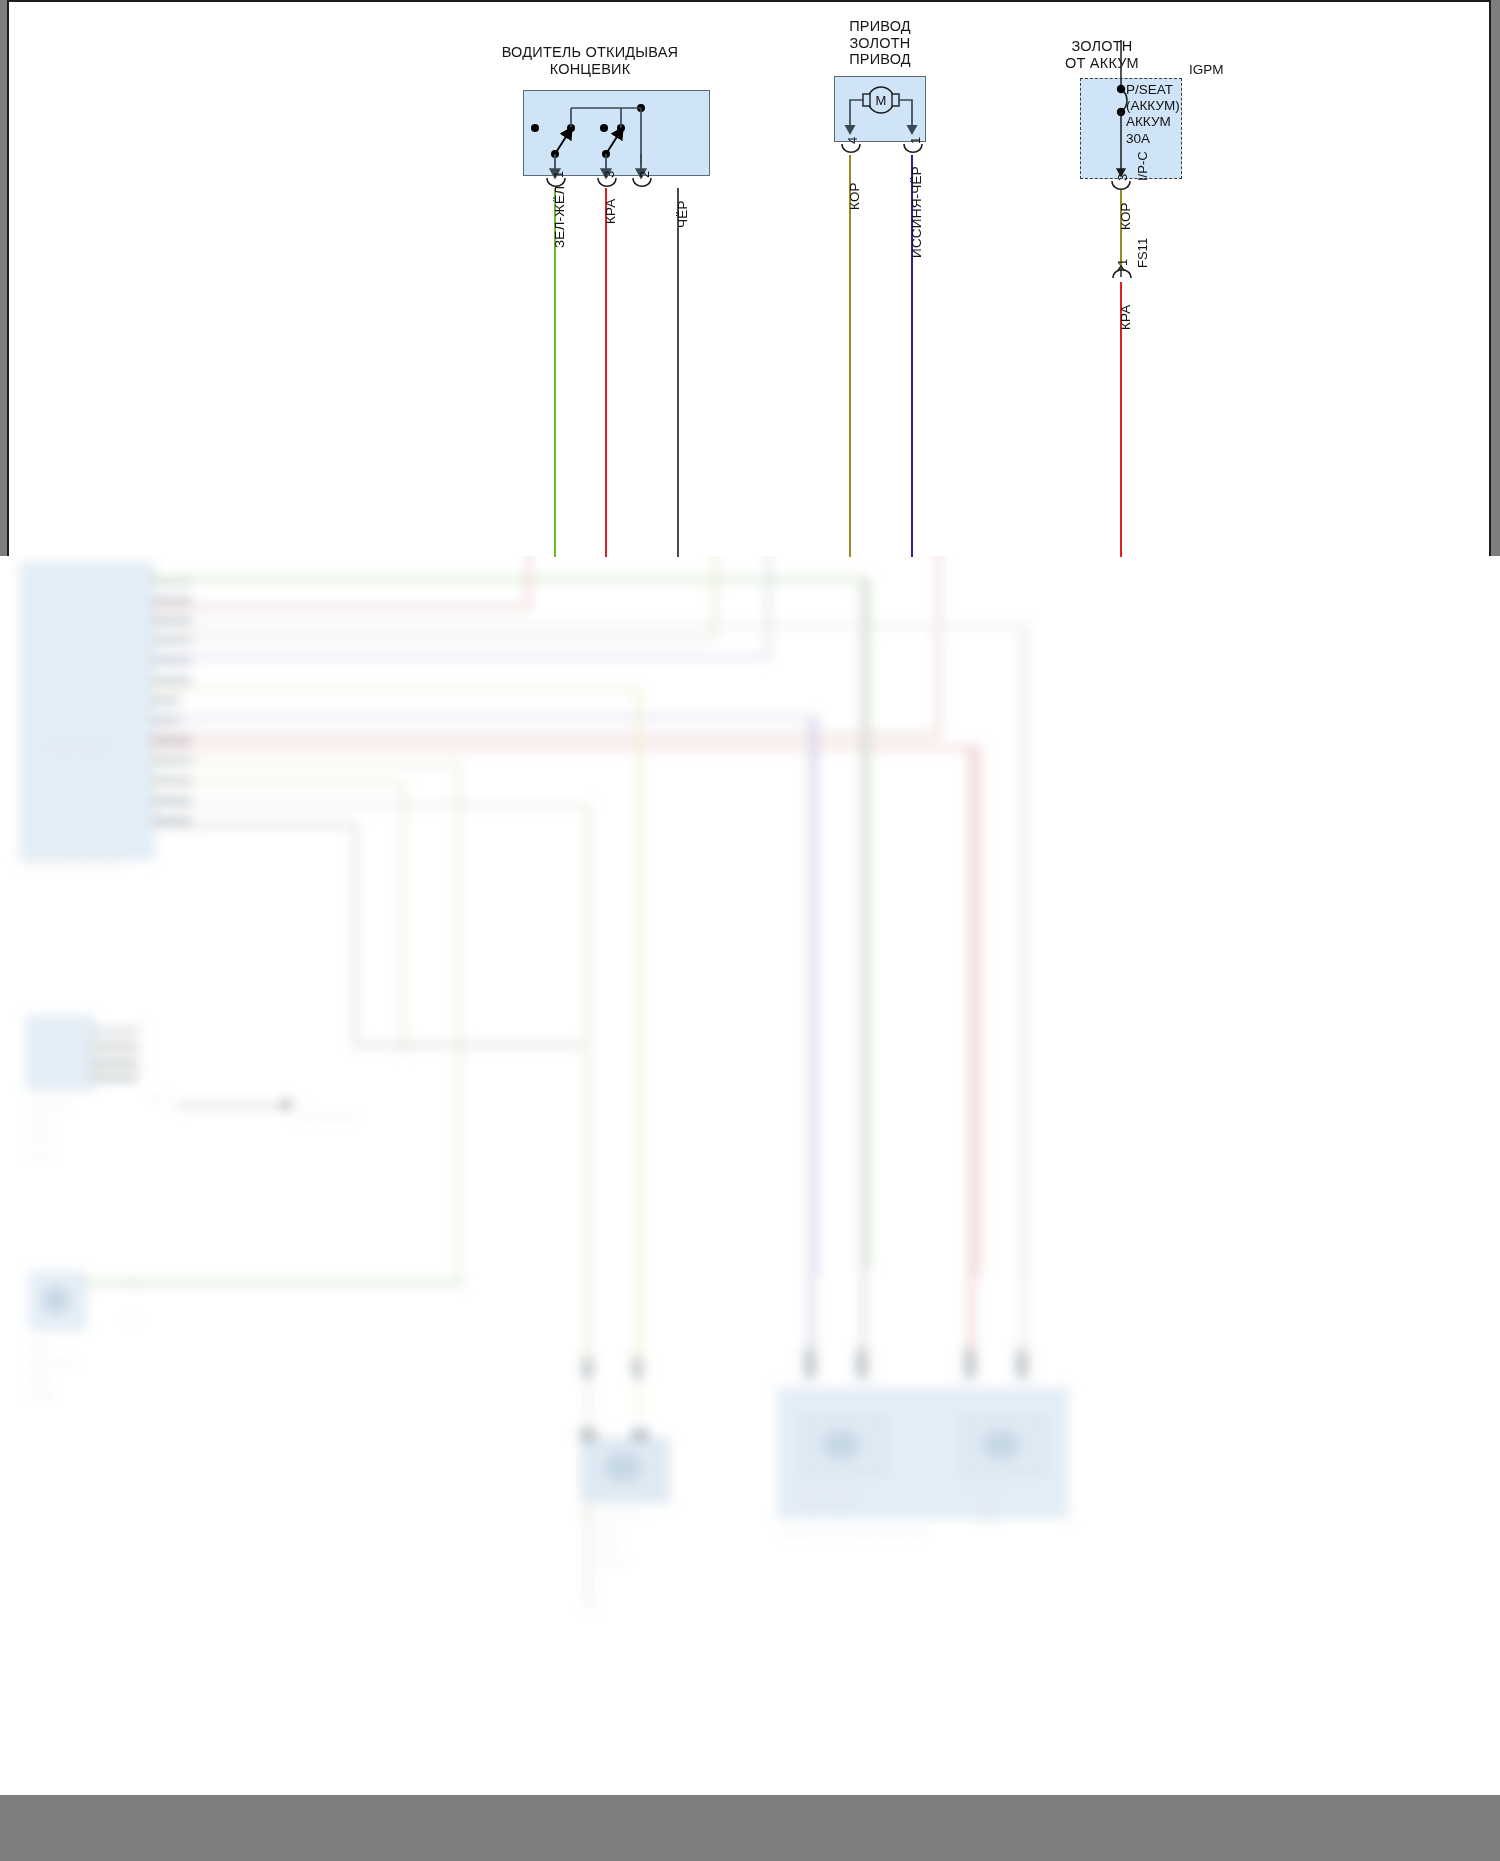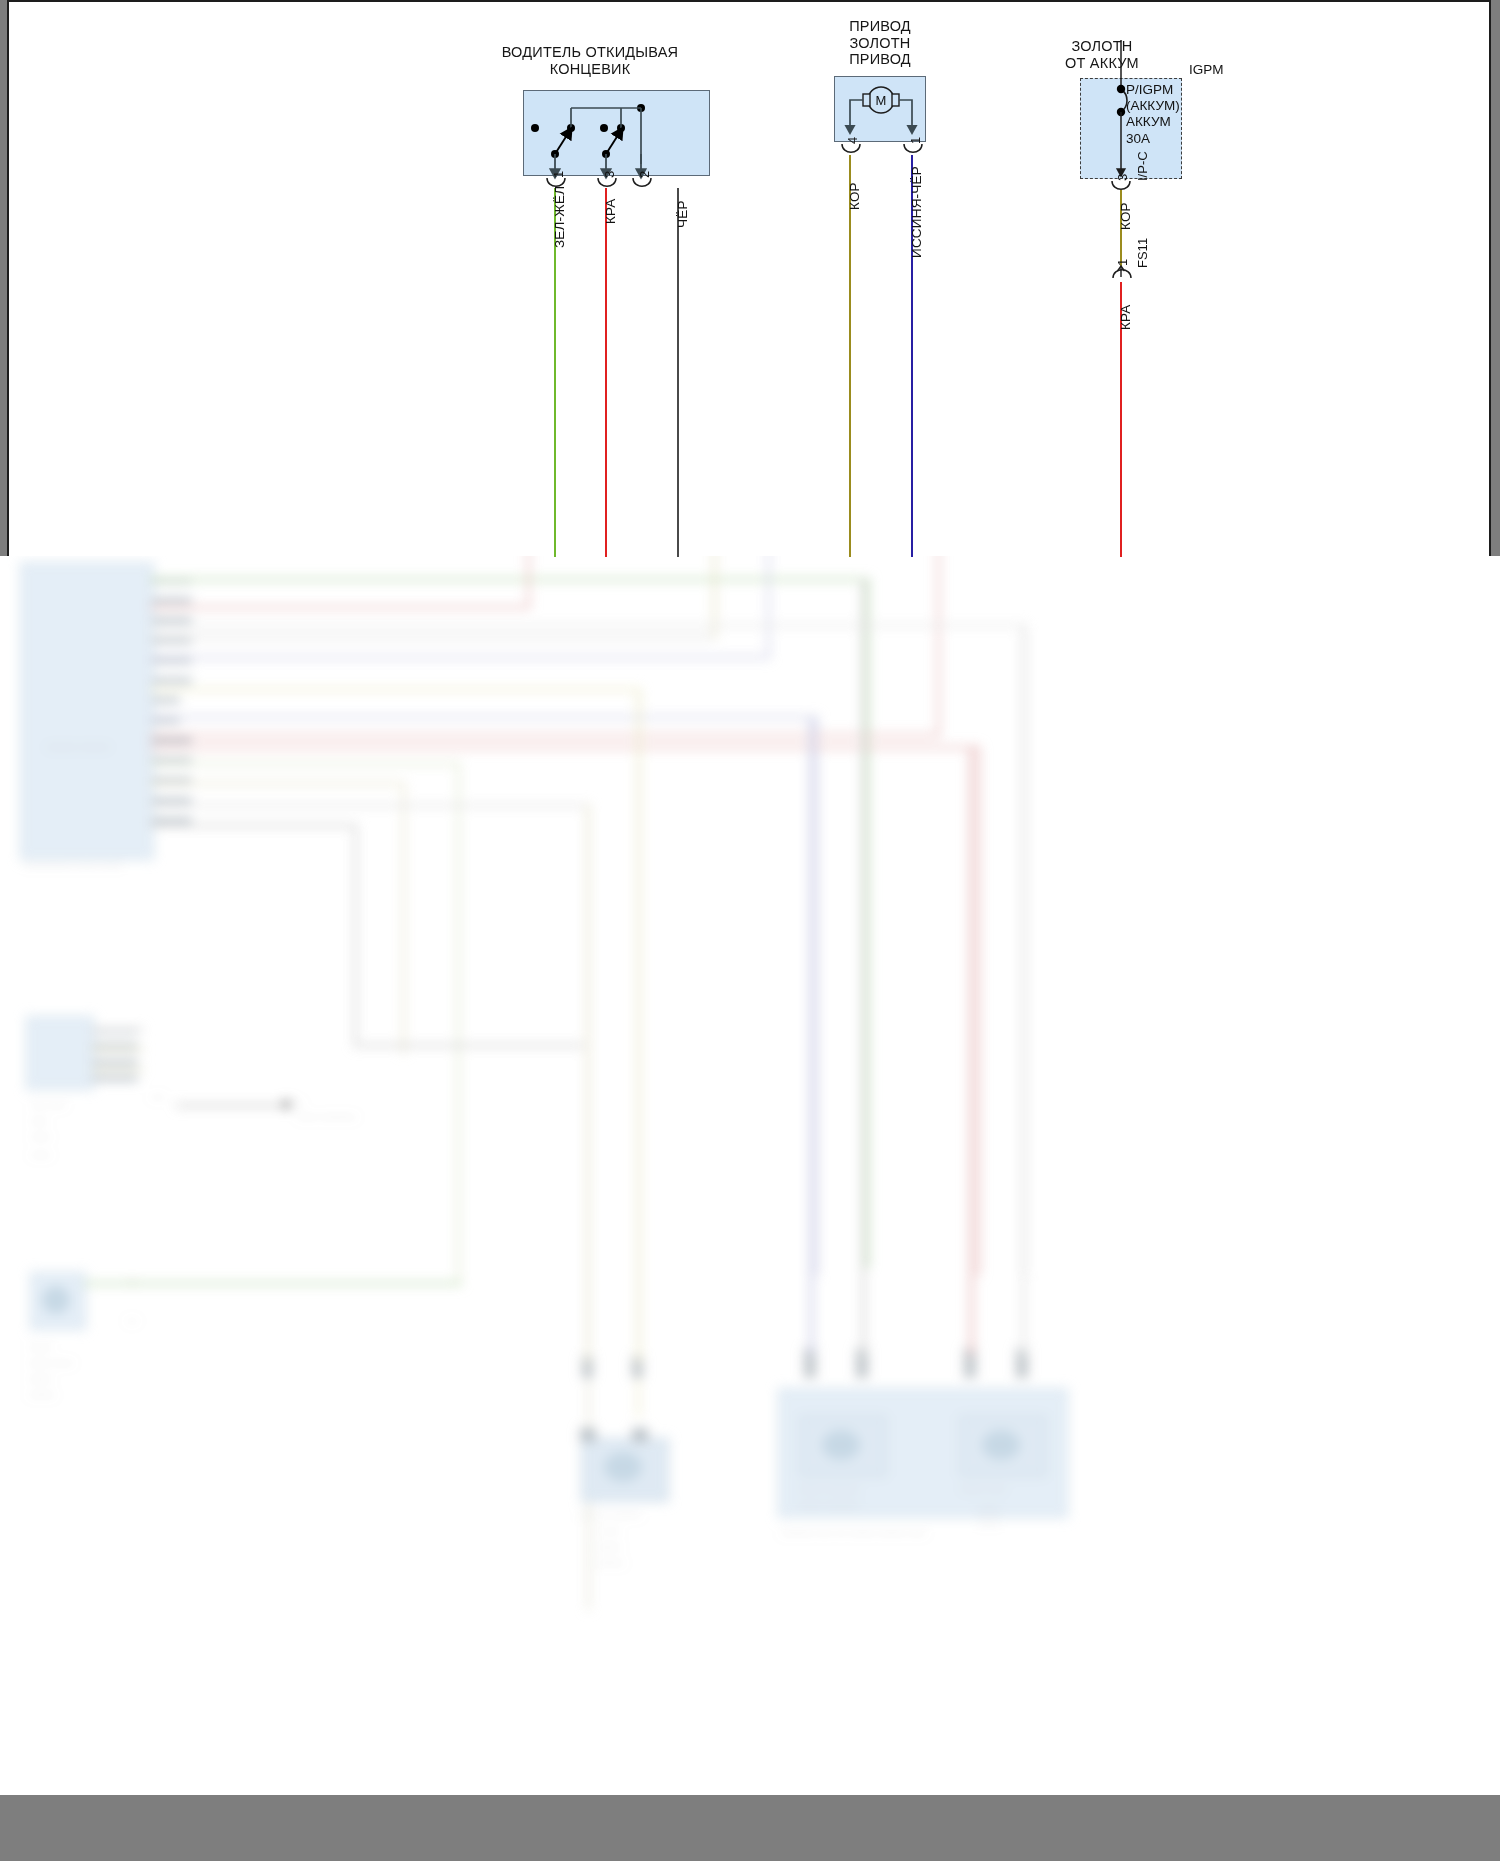--- a/index.html
+++ b/index.html
@@ -342,21 +342,21 @@
     <div class="wlabel" style="left:847px;top:210px;">КОР</div>
     <div class="wlabel" style="left:909px;top:258px;">ИССИНЯ-ЧЁР</div>
 
     <div class="comp-title" style="left:1032px;top:38px;width:140px;">ЗОЛОТН
 ОТ АККУМ</div>
 
     <div class="box dashed" style="left:1080px;top:78px;width:102px;height:101px;"></div>
 
     <div class="smalltxt" style="left:1189px;top:62px;">IGPM</div>
 
-    <div class="smalltxt" style="left:1126px;top:82px;">P/IGPM</div>
+    <div class="smalltxt" style="left:1126px;top:82px;">P/SEAT</div>
     <div class="smalltxt" style="left:1126px;top:98px;">(АККУМ)</div>
     <div class="smalltxt" style="left:1126px;top:114px;">АККУМ</div>
     <div class="smalltxt" style="left:1126px;top:131px;">30A</div>
 
     <svg class="arrowdown" style="left:1080px;top:40px;" width="104" height="142" viewBox="0 0 104 142">
       <defs>
         <marker id="ah3" markerWidth="8" markerHeight="8" refX="3.2" refY="4" orient="auto">
           <path d="M0,0.6 L6.2,4 L0,7.4 z" fill="#1d1d1d"></path>
         </marker>
       </defs>

